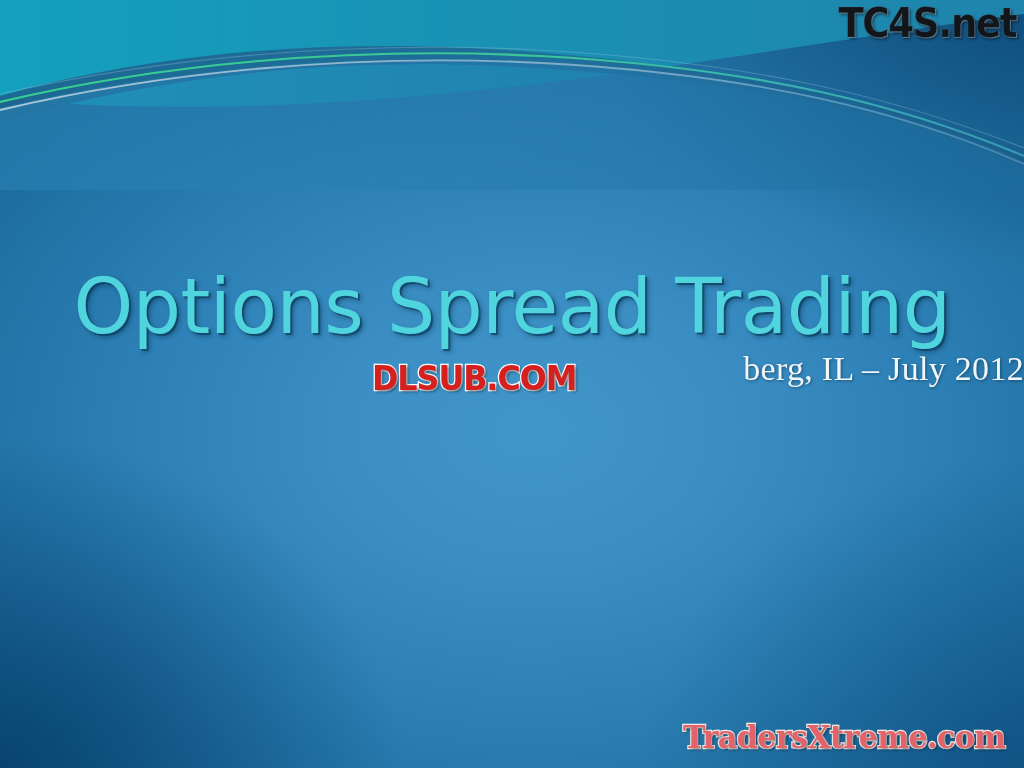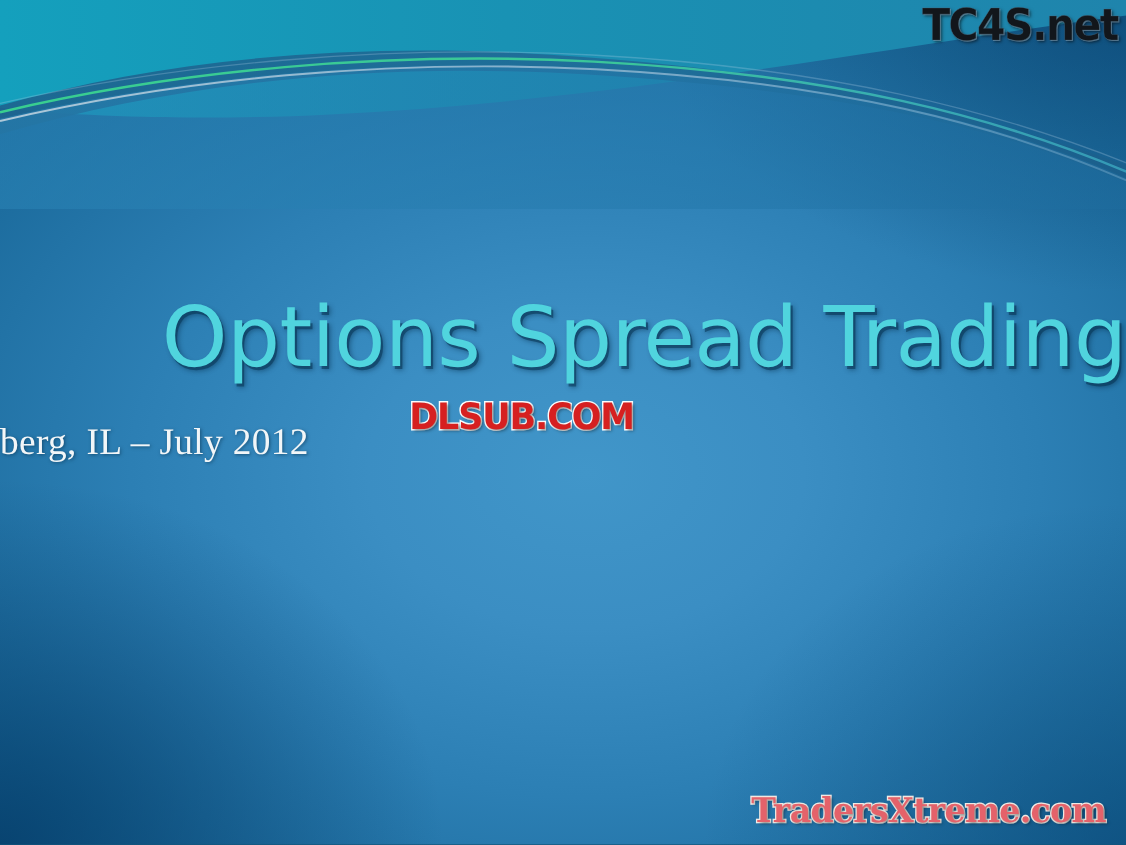--- a/index.html
+++ b/index.html
@@ -49,43 +49,43 @@
     height: 190px;
     pointer-events: none;
   }
 
   
   .title-block {
     position: absolute;
     left: 0;
     right: 0;
     top: 268px;
-    text-align: right;
+    text-align: center;
   }
   .slide-title {
     display: block;
     font-family: "DejaVu Sans", sans-serif;
     font-size: 76px;
     font-weight: 400;
     letter-spacing: -0.5px;
     color: #50d4de;
     text-shadow:
        2px 2px 0 rgba(8,52,84,0.55),
        3px 3px 5px rgba(5,40,68,0.45);
     line-height: 1.02;
     white-space: nowrap;
   }
 
   
   .subtitle-block {
     position: absolute;
     left: 0;
     right: 0;
-    top: 384px;
-    text-align: left;
+    top: 350px;
+    text-align: right;
   }
   .slide-subtitle {
     display: block;
     font-family: "Liberation Serif", "DejaVu Serif", serif;
     font-size: 34px;
     font-weight: 400;
     color: #f2f6f8;
     text-shadow: 1px 1px 3px rgba(6,40,66,0.55);
     white-space: nowrap;
     letter-spacing: 0.3px;

